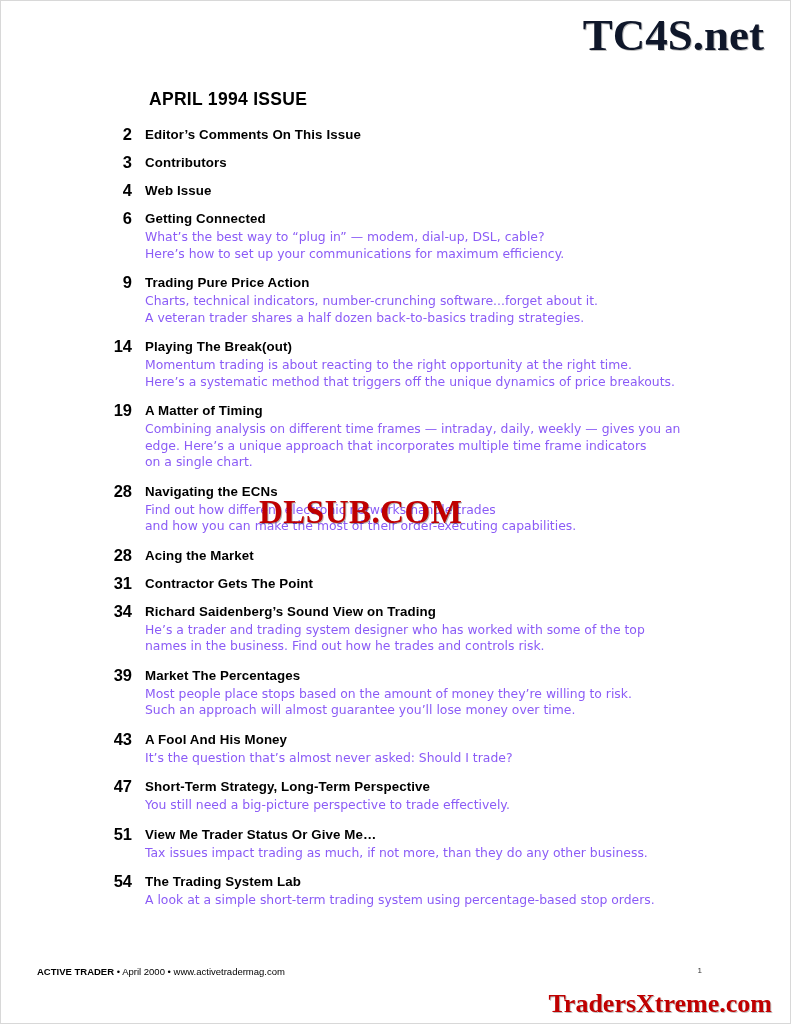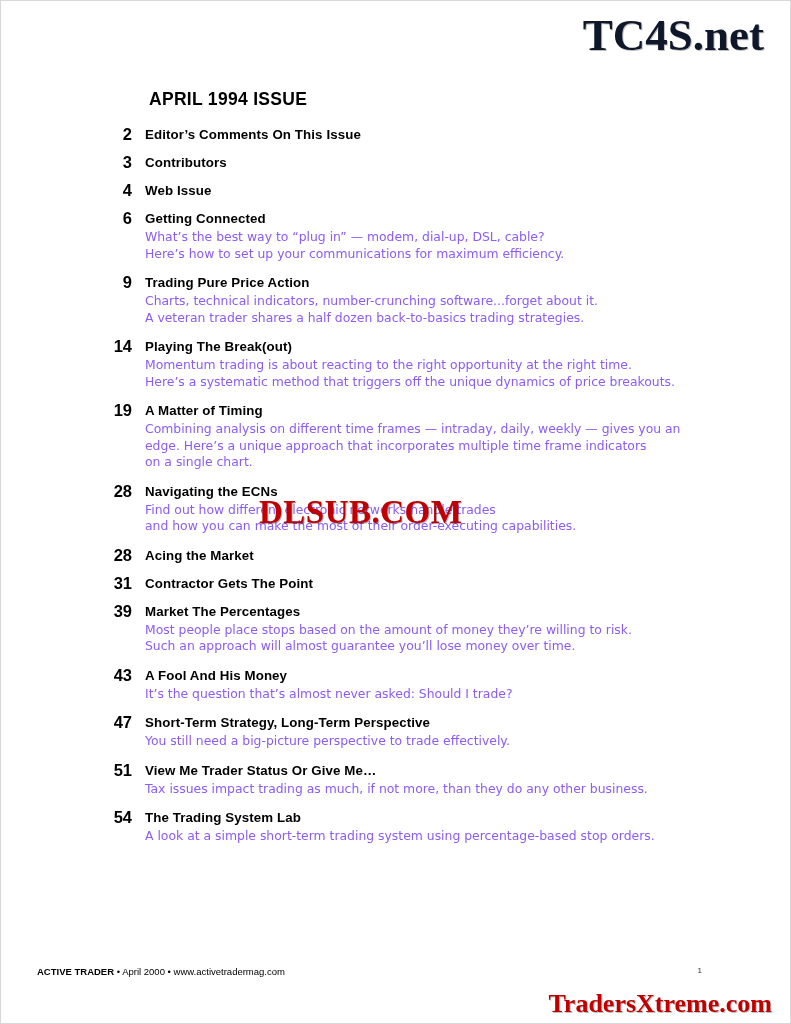--- a/index.html
+++ b/index.html
@@ -217,20 +217,28 @@
           <div class="toc-heading">Acing the Market</div>
         </div>
       </div>
       <div class="toc-entry compact">
         <div class="toc-num">31</div>
         <div class="toc-body">
           <div class="toc-heading">Contractor Gets The Point</div>
         </div>
       </div>
       <div class="toc-entry has-desc">
+        <div class="toc-num">34</div>
+        <div class="toc-body">
+          <div class="toc-heading">Richard Saidenberg’s Sound View on Trading</div>
+          <div class="toc-desc">He’s a trader and trading system designer who has worked with some of the top
+names in the business. Find out how he trades and controls risk.</div>
+        </div>
+      </div>
+      <div class="toc-entry has-desc">
         <div class="toc-num">39</div>
         <div class="toc-body">
           <div class="toc-heading">Market The Percentages</div>
           <div class="toc-desc">Most people place stops based on the amount of money they’re willing to risk.
 Such an approach will almost guarantee you’ll lose money over time.</div>
         </div>
       </div>
       <div class="toc-entry has-desc">
         <div class="toc-num">43</div>
         <div class="toc-body">

